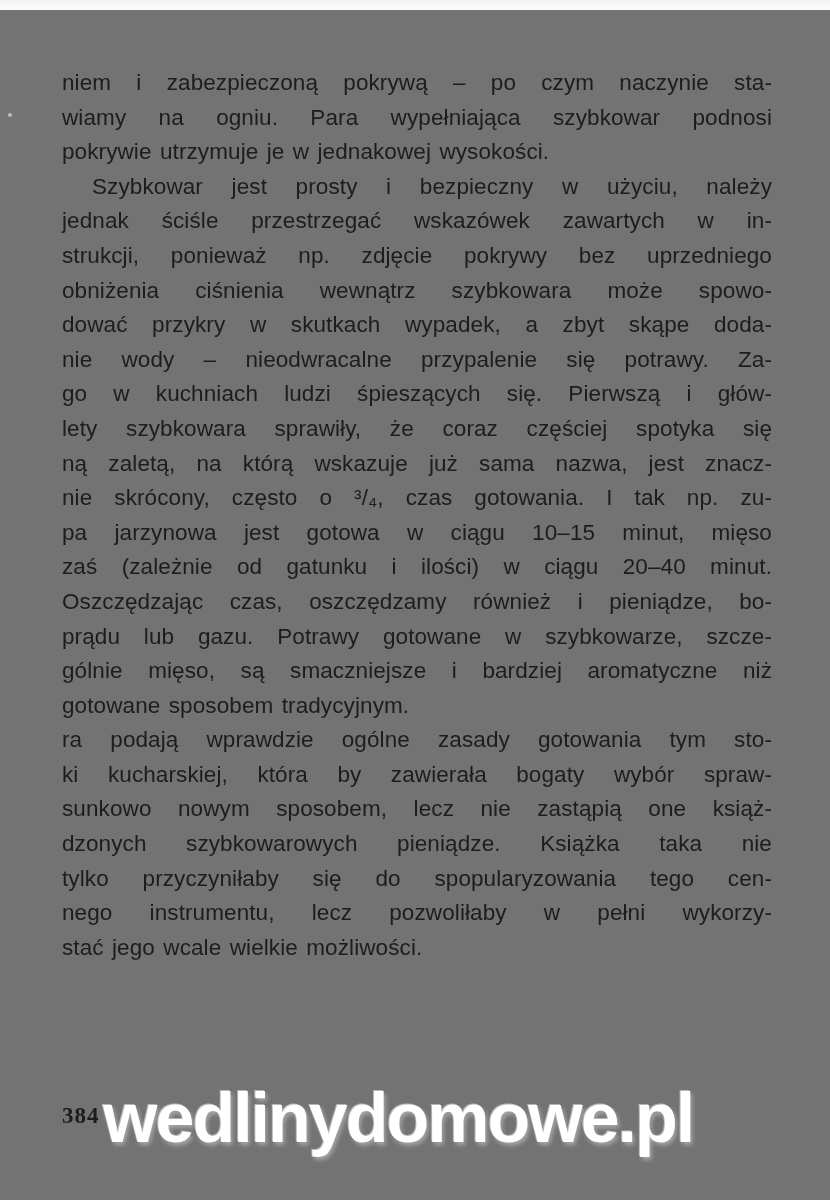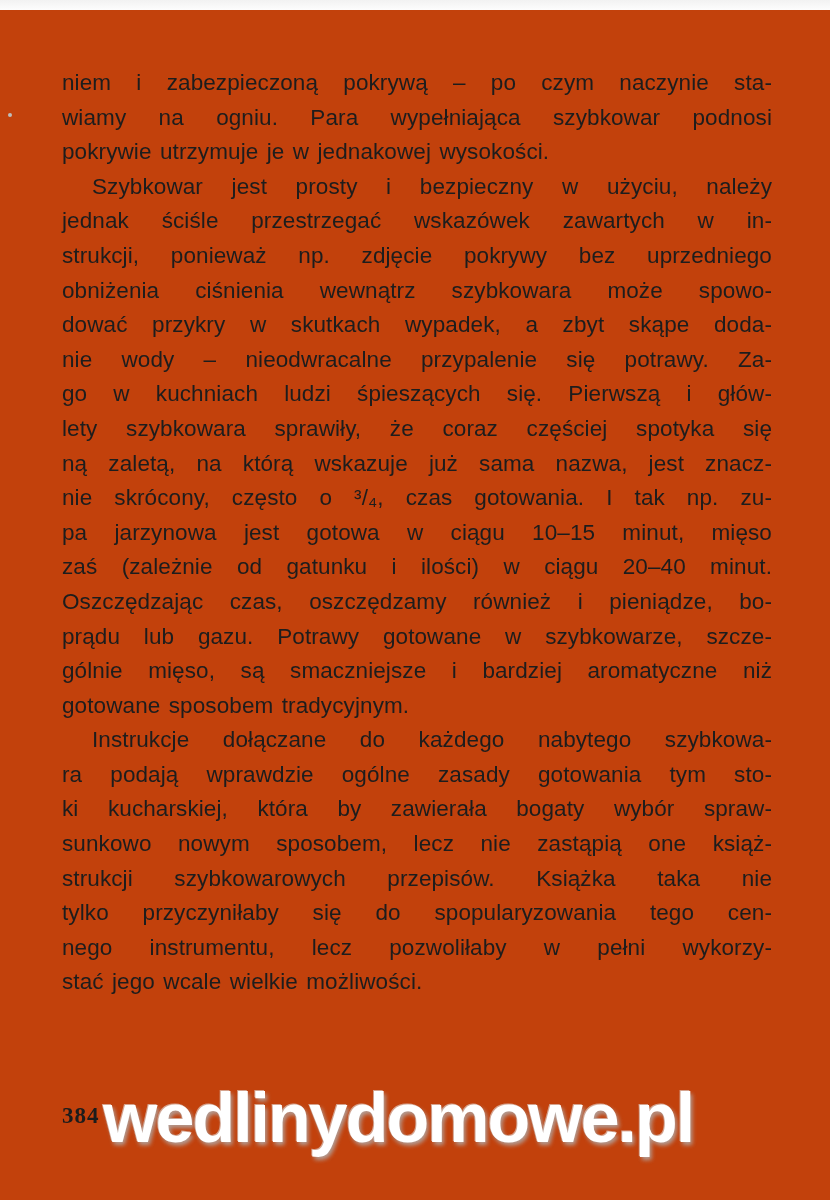--- a/index.html
+++ b/index.html
@@ -5,21 +5,21 @@
   * { margin: 0; padding: 0; box-sizing: border-box; }
   html, body { width: 830px; height: 1200px; }
   body {
     font-family: "Liberation Sans", "DejaVu Sans", sans-serif;
     background: #ffffff;
   }
   .page {
     position: relative;
     width: 830px;
     height: 1200px;
-    background: #c2410c;
+    background: #737373;
     overflow: hidden;
   }
   
   .page::before {
     content: "";
     position: absolute;
     left: 0; top: 0; right: 0; height: 10px;
     background: linear-gradient(#f2f2f2, #fdfdfd);
     pointer-events: none;
   }
@@ -103,25 +103,24 @@
     <div class="line">lety szybkowara sprawiły, że coraz częściej spotyka się</div>
     <div class="line">ną zaletą, na którą wskazuje już sama nazwa, jest znacz-</div>
     <div class="line">nie skrócony, często o ³/₄, czas gotowania. I tak np. zu-</div>
     <div class="line">pa jarzynowa jest gotowa w ciągu 10–15 minut, mięso</div>
     <div class="line">zaś (zależnie od gatunku i ilości) w ciągu 20–40 minut.</div>
     <div class="line">Oszczędzając czas, oszczędzamy również i pieniądze, bo-</div>
     <div class="line">prądu lub gazu. Potrawy gotowane w szybkowarze, szcze-</div>
     <div class="line">gólnie mięso, są smaczniejsze i bardziej aromatyczne niż</div>
     <div class="line last">gotowane sposobem tradycyjnym.</div>
 
-    <div class="line indent">Instrukcje dołączane do każdego nabytego szybkowa-</div>
     <div class="line">ra podają wprawdzie ogólne zasady gotowania tym sto-</div>
     <div class="line">ki kucharskiej, która by zawierała bogaty wybór spraw-</div>
     <div class="line">sunkowo nowym sposobem, lecz nie zastąpią one książ-</div>
-    <div class="line">strukcji szybkowarowych przepisów. Książka taka nie</div>
+    <div class="line">dzonych szybkowarowych pieniądze. Książka taka nie</div>
     <div class="line">tylko przyczyniłaby się do spopularyzowania tego cen-</div>
     <div class="line">nego instrumentu, lecz pozwoliłaby w pełni wykorzy-</div>
     <div class="line last">stać jego wcale wielkie możliwości.</div>
   </div>
 
   <div class="page-number">384</div>
 
   <div class="watermark">wedlinydomowe.pl</div>
 
 </div>

